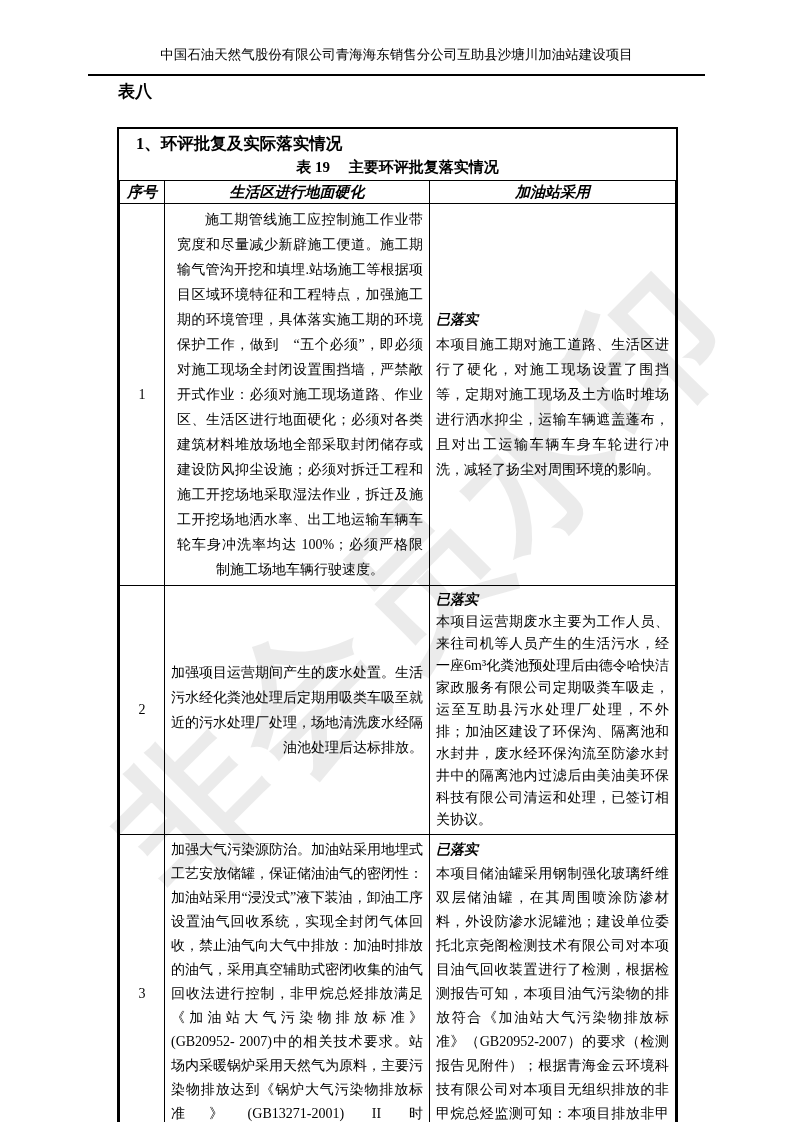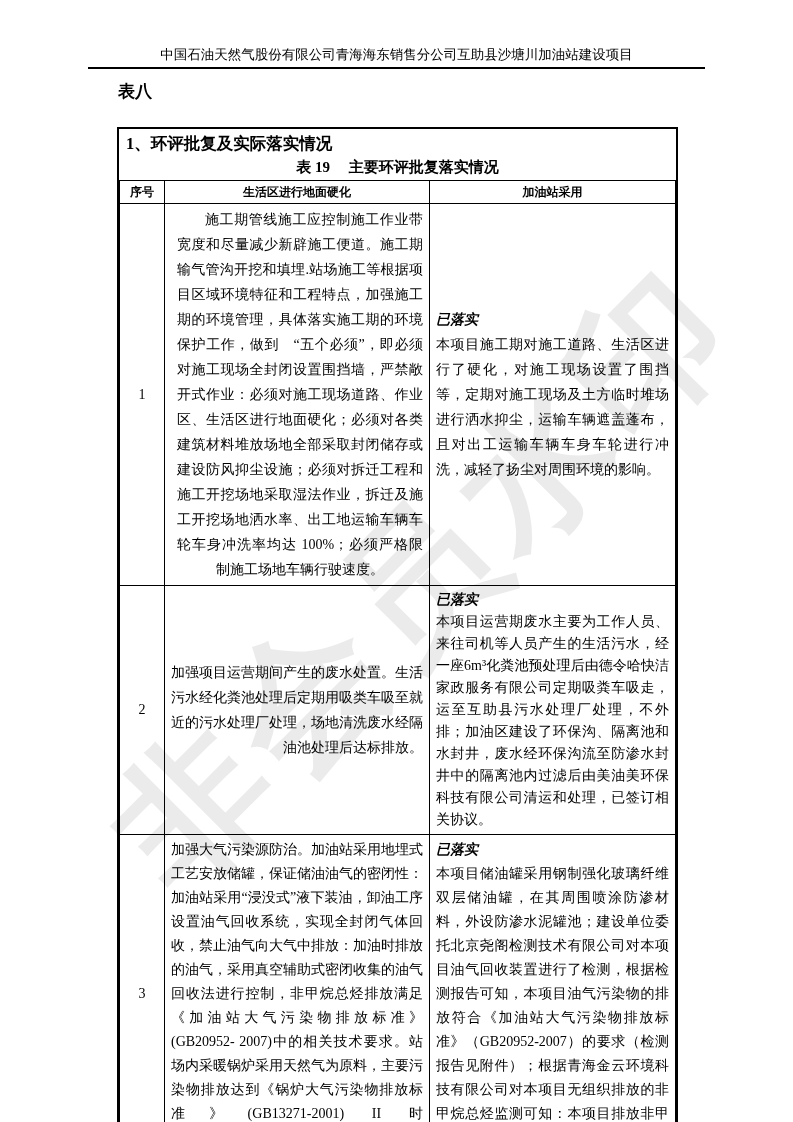--- a/index.html
+++ b/index.html
@@ -24,40 +24,40 @@
     z-index: 0;
     pointer-events: none;
   }
   .content { position: relative; z-index: 1; width: 100%; height: 100%; }
   .doc-header {
     position: absolute;
     left: 88px; top: 46px;
     width: 617px;
     text-align: center;
     font-size: 13.5px;
-    padding-bottom: 3px;
+    padding-bottom: 10px;
     border-bottom: 2px solid #000;
   }
   .table-label {
     position: absolute;
     left: 118px; top: 80px;
     font-size: 17px;
     font-weight: bold;
   }
   .doc-box {
     position: absolute;
     left: 117px; top: 127px;
     width: 561px;
     border: 2px solid #000;
     background: transparent;
   }
   .section-title {
     font-size: 16.5px;
     font-weight: bold;
-    padding: 4px 6px 1px 7px;
+    padding: 4px 6px 1px 17px;
     line-height: 22px;
   }
   .table-caption {
     text-align: center;
     font-size: 15px;
     font-weight: bold;
     padding: 1px 0 3px 0;
     line-height: 20px;
     white-space: pre;
   }
@@ -65,25 +65,26 @@
     width: 100%;
     border-collapse: collapse;
     table-layout: fixed;
   }
   .main-table col.c-no  { width: 45px; }
   .main-table col.c-req { width: 265px; }
   .main-table th, .main-table td {
     border: 1px solid #000;
   }
   .main-table th {
-    font-size: 12px;
+    font-size: 15px;
     font-weight: bold;
     height: 23px;
     padding: 1px 2px;
     text-align: center;
+    font-style: italic;
   }
   .main-table td {
     font-size: 14px;
     padding: 3px 6px;
     vertical-align: top;
   }
   td.no-cell {
     text-align: center;
     vertical-align: middle;
     font-size: 14px;

